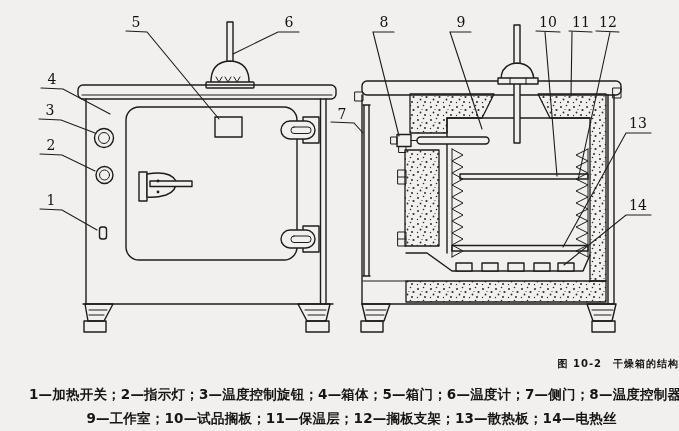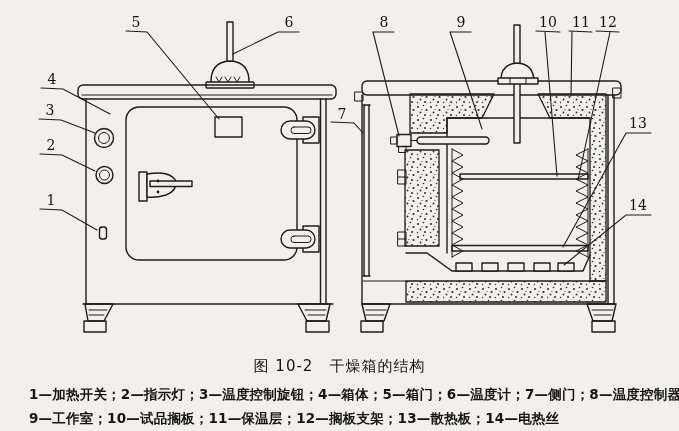--- a/index.html
+++ b/index.html
@@ -5,26 +5,26 @@
   html,body{margin:0;padding:0;}
   body{background:#e8e8e6;font-family:"DejaVu Sans",sans-serif;}
   .page{position:relative;width:679px;height:431px;background:#f1f0ee;overflow:hidden;}
   svg{position:absolute;left:0;top:0;}
   .ln{fill:none;stroke:#1c1c1c;stroke-width:1.4;stroke-linecap:round;stroke-linejoin:round;}
   .thin{fill:none;stroke:#1c1c1c;stroke-width:1;stroke-linecap:round;stroke-linejoin:round;}
   .solidw{fill:#f1f0ee;stroke:#1c1c1c;stroke-width:1.4;stroke-linejoin:round;}
   .stipple{fill:url(#stip);stroke:#1c1c1c;stroke-width:1.3;stroke-linejoin:round;}
   .leader{fill:none;stroke:#1c1c1c;stroke-width:1.1;stroke-linecap:round;}
   .lbl{font-family:"DejaVu Serif",serif;font-size:14px;fill:#111;text-anchor:middle;}
-  .caption{position:absolute;left:0;right:0;top:357px;text-align:center;
-           font-size:15px;font-weight:normal;color:#151515;letter-spacing:1px;}
+  .caption{position:absolute;left:0;right:0;top:357px;text-align:right;
+           font-size:10px;font-weight:bold;color:#151515;letter-spacing:1px;}
   .legend{position:absolute;left:29px;width:645px;font-size:13.5px;font-weight:bold;
           color:#151515;letter-spacing:0.2px;white-space:nowrap;}
   .legend.l1{top:386px;}
-  .legend.l2{top:410px;}
+  .legend.l2{top:410px;text-align:center;}
 </style>
 </head>
 <body>
 
 <div class="page">
 
 <svg width="679" height="431" viewBox="0 0 679 431">
   <defs>
     <pattern id="stip" width="13" height="13" patternUnits="userSpaceOnUse">
       <circle cx="2" cy="3" r="1" fill="#2c2c2c"></circle>

